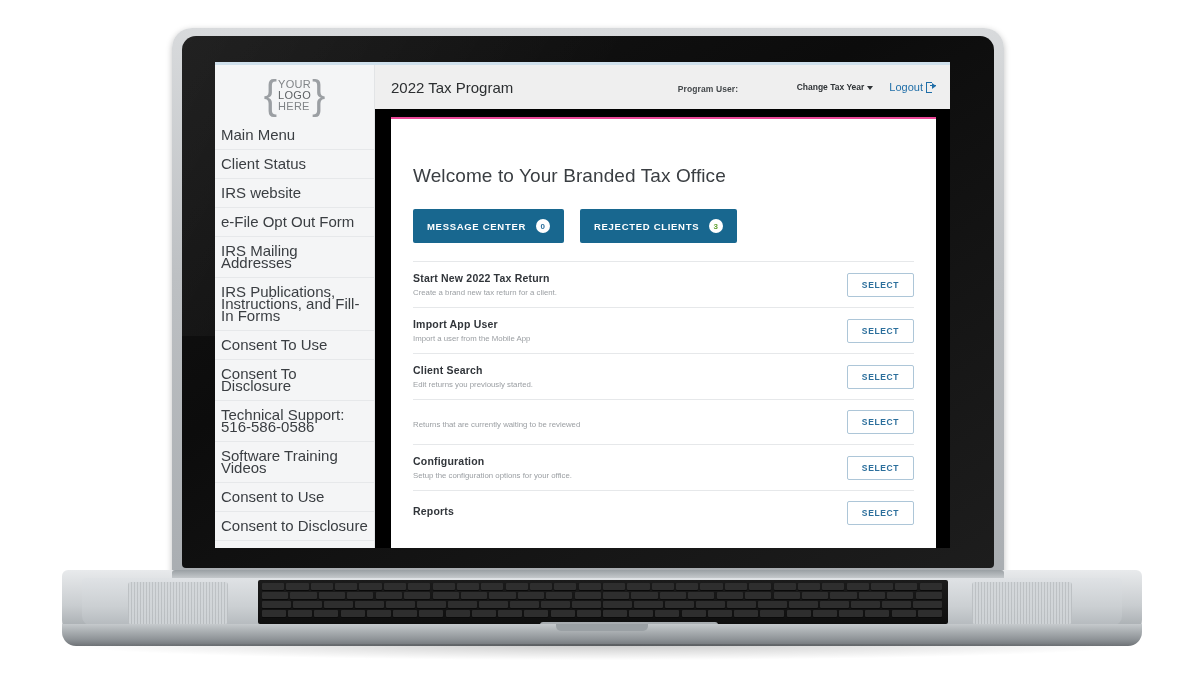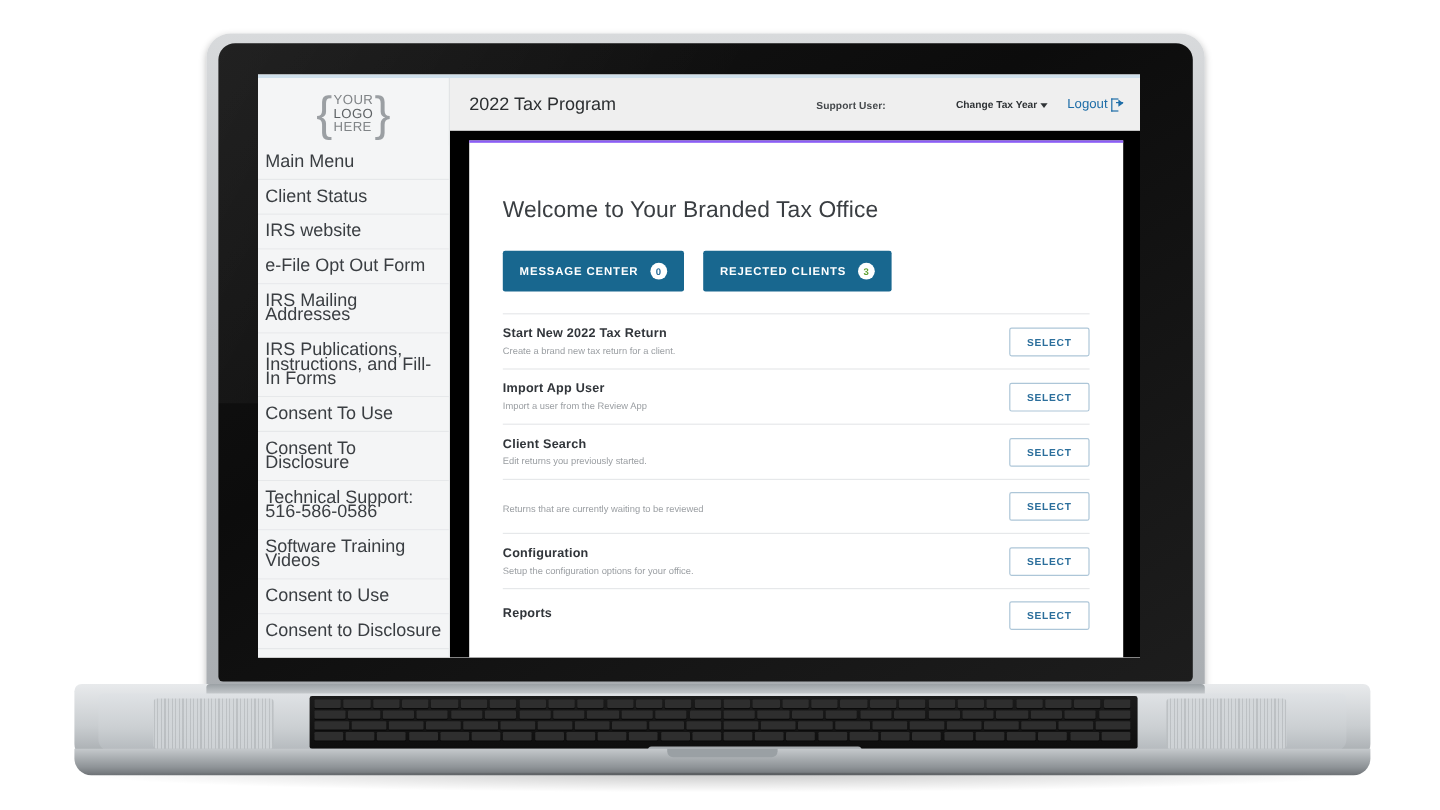--- a/index.html
+++ b/index.html
@@ -126,22 +126,22 @@
   .tax-year{font-size:8.5px;color:#2f3336;font-weight:bold;cursor:pointer;}
   .caret{display:inline-block;margin-left:3px;border-left:3px solid transparent;border-right:3px solid transparent;border-top:4px solid #2f3336;vertical-align:middle;}
   .logout{font-size:11px;color:#1f6ea8;cursor:pointer;display:flex;align-items:center;gap:3px;}
   .logout-icon{display:inline-block;width:10px;height:10px;position:relative;}
   .logout-icon:before{content:"";position:absolute;left:0;top:0;width:5px;height:9px;border:1.4px solid #1f6ea8;border-right:0;}
   .logout-icon:after{content:"";position:absolute;left:4px;top:3.2px;width:6px;height:0;border-top:1.4px solid #1f6ea8;}
   .arrowhead{position:absolute;right:0;top:1.2px;width:0;height:0;border-top:3px solid transparent;border-bottom:3px solid transparent;border-left:4px solid #1f6ea8;}
 
   .content-wrap{flex:1;padding:8px 14px 0 16px;box-sizing:border-box;min-height:0;}
   .card{
-    background:#ffffff;border-top:2px solid #8b5cf6;height:100%;
-    box-sizing:border-box;padding:0 24px;overflow:hidden;
+    background:#ffffff;border-top:2px solid #ec4899;height:100%;
+    box-sizing:border-box;padding:0 18px;overflow:hidden;
   }
   .welcome{
     font-size:19px;color:#3a3e42;font-weight:400;
     padding:46px 0 0 4px;letter-spacing:.1px;
   }
   .btn-row{display:flex;gap:16px;padding:22px 0 0 4px;}
   .pill{
     background:#18678f;color:#ffffff;border:0;border-radius:2px;
     font-size:9.5px;font-weight:bold;letter-spacing:.7px;
     padding:10px 14px;display:flex;align-items:center;gap:10px;cursor:pointer;
@@ -210,21 +210,21 @@
             <div class="nav-item">Consent to Use</div>
             <div class="nav-item">Consent to Disclosure</div>
           </div>
       </div>
 
       <div class="main">
         <div class="header">
           <div class="app-title">2022 Tax Program</div>
           <div class="header-right">
             <div>
-              <span class="cur-user">Support User:</span>
+              <span class="cur-user">Program User:</span>
               <span class="cur-user-val"></span>
             </div>
             <div class="tax-year">
               <span>Change Tax Year</span><span class="caret"></span>
             </div>
             <div class="logout">
               <span>Logout</span>
               <span class="logout-icon">
                   <span class="arrowhead"></span>
                 </span>
@@ -249,21 +249,21 @@
                 <div class="row">
                   <div class="row-text">
                     <div class="row-title"><span>Start New 2022 Tax Return</span></div>
                     <div class="row-sub">Create a brand new tax return for a client.</div>
                   </div>
                   <button class="select-btn">SELECT</button>
                 </div>
                 <div class="row">
                   <div class="row-text">
                     <div class="row-title"><span>Import App User</span></div>
-                    <div class="row-sub">Import a user from the Review App</div>
+                    <div class="row-sub">Import a user from the Mobile App</div>
                   </div>
                   <button class="select-btn">SELECT</button>
                 </div>
                 <div class="row">
                   <div class="row-text">
                     <div class="row-title"><span>Client Search</span></div>
                     <div class="row-sub">Edit returns you previously started.</div>
                   </div>
                   <button class="select-btn">SELECT</button>
                 </div>

